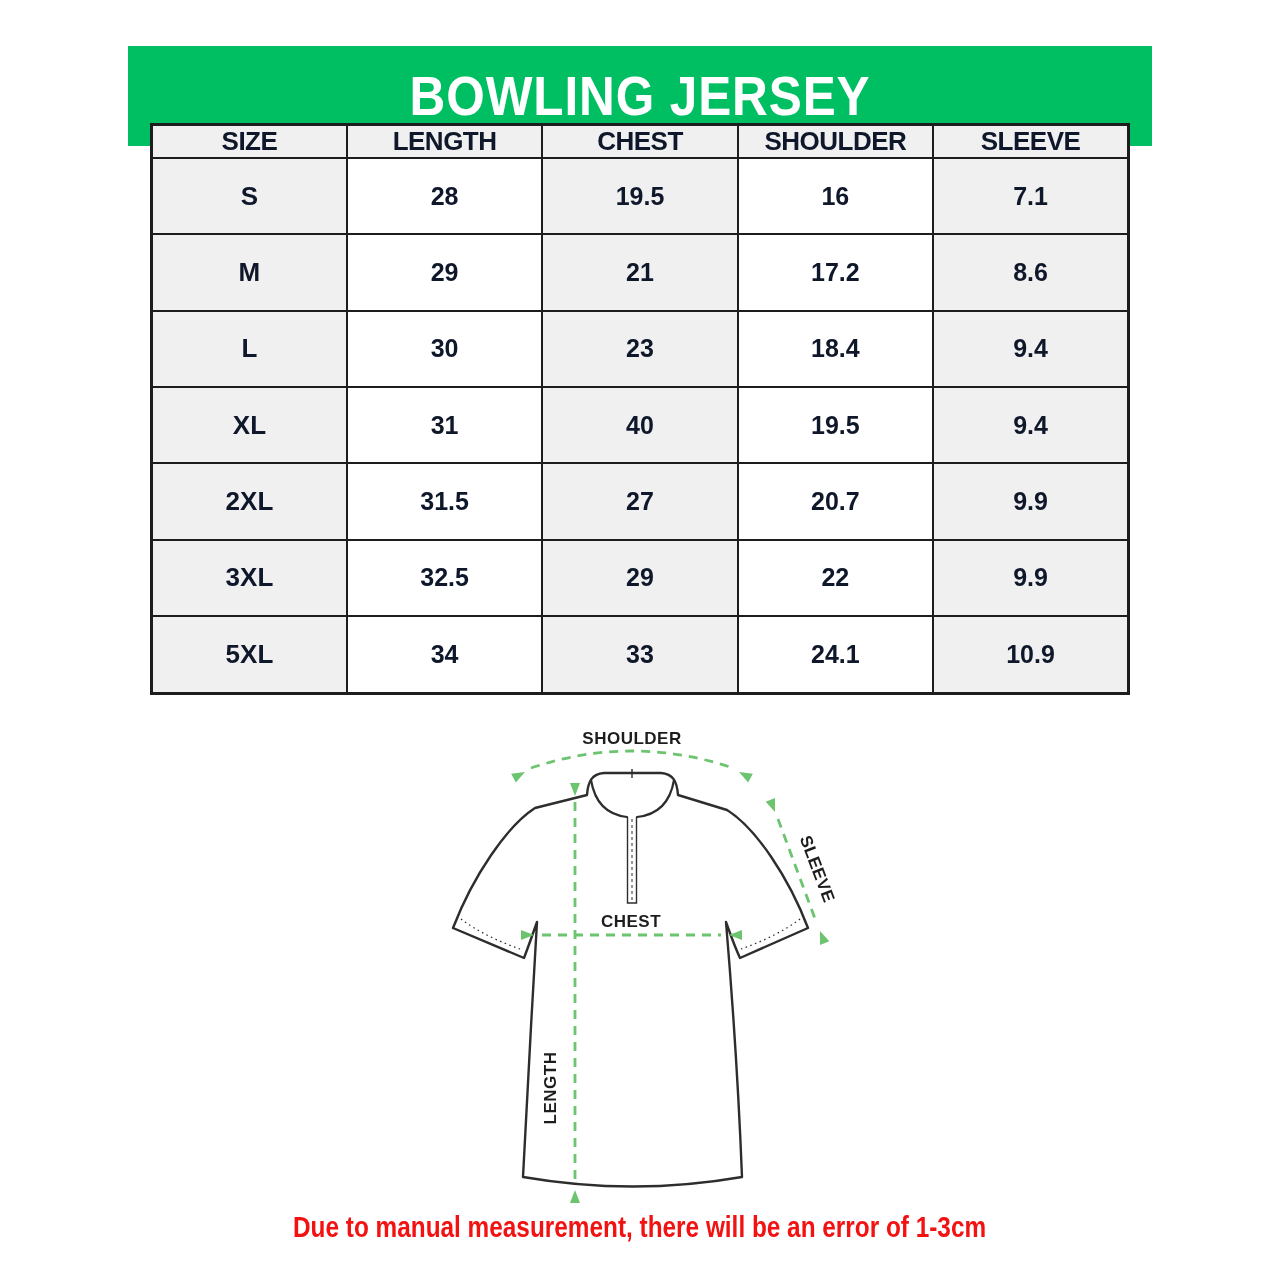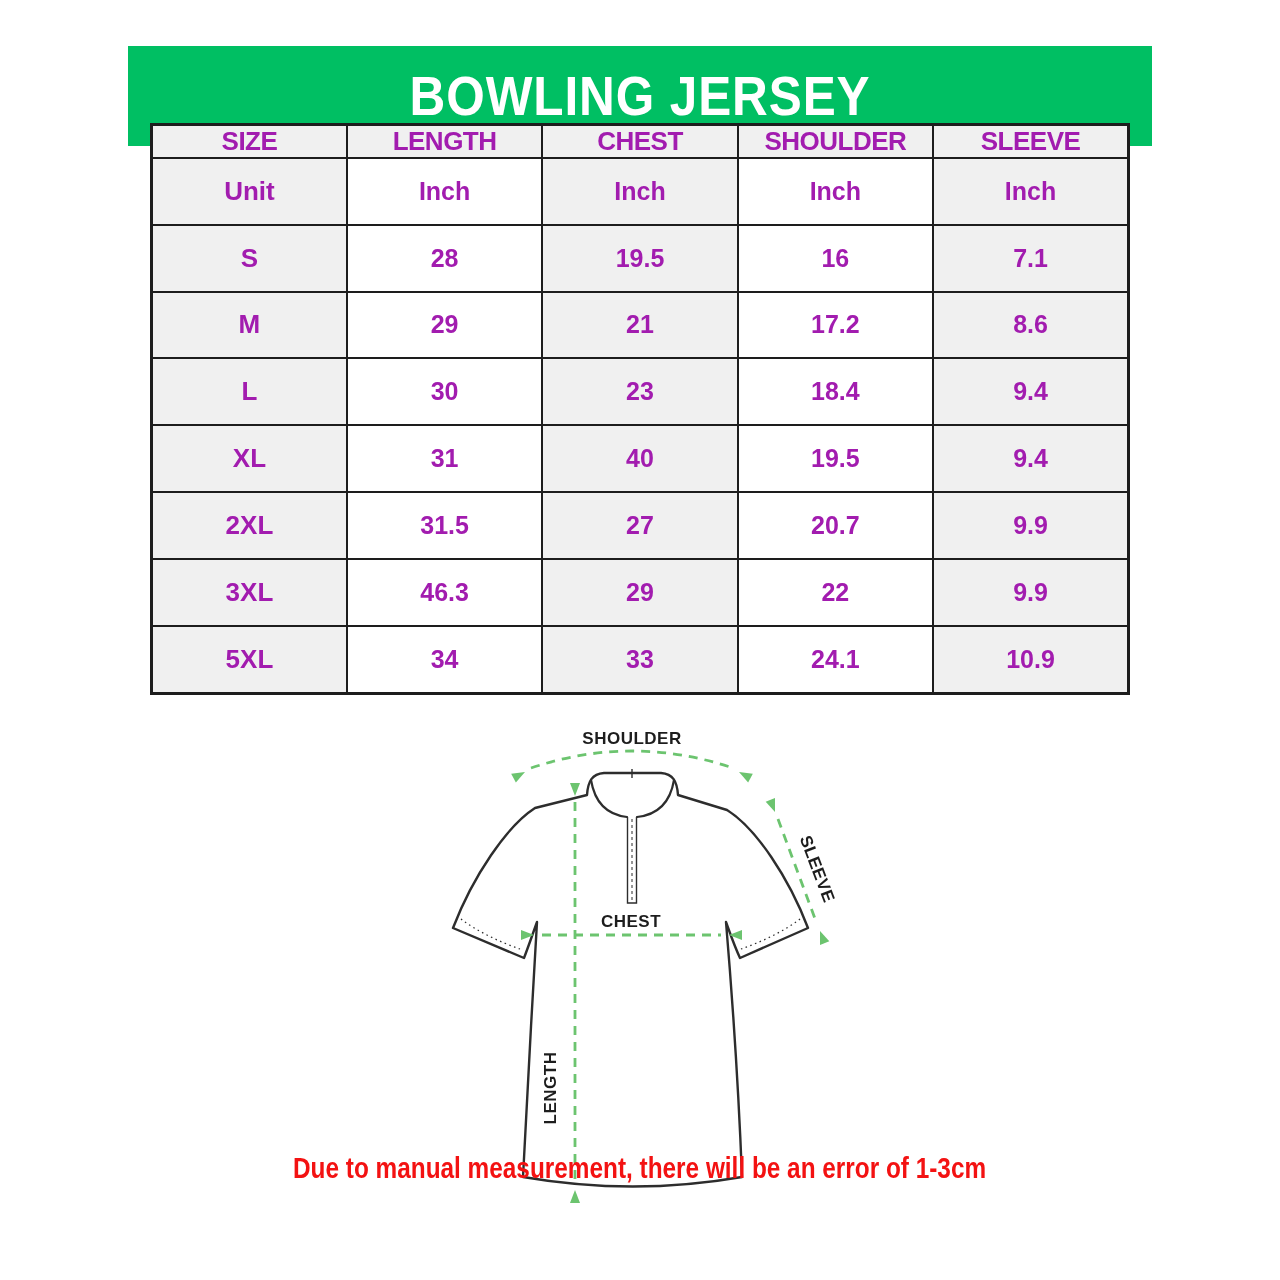--- a/index.html
+++ b/index.html
@@ -17,21 +17,21 @@
     transform:scaleX(0.9);display:inline-block;white-space:nowrap;
   }
   
   .table-wrap{position:absolute;left:150px;top:123px;}
   table.size-chart{
     border-collapse:collapse;table-layout:fixed;
     width:980px;height:572px;border:3px solid #1d1d1d;
   }
   .size-chart th,.size-chart td{
     border:2px solid #1d1d1d;text-align:center;vertical-align:middle;
-    color:#a21caf;padding:0;overflow:hidden;
+    color:#0f172a;padding:0;overflow:hidden;
   }
   .size-chart th{
     font-size:26px;font-weight:bold;background:#f0f0f0;letter-spacing:-0.5px;
   }
   .size-chart td{font-size:25px;font-weight:bold;}
   .size-chart td:nth-child(odd){background:#f0f0f0;}
   .size-chart td:nth-child(even){background:#ffffff;}
   .size-chart td.row-label{font-weight:bold;font-size:26px;}
   .size-chart tr.unit-row td{font-weight:bold;}
   
@@ -42,21 +42,21 @@
   .stitch{fill:none;stroke:#2d2d2d;stroke-width:1.3;stroke-dasharray:1.5 3.5;}
   .zip-dash{fill:none;stroke:#2d2d2d;stroke-width:1;stroke-dasharray:3 3;}
   .arrow-line{fill:none;stroke:#6cc46f;stroke-width:2.8;stroke-dasharray:9 7;}
   .arrow-head{fill:#6cc46f;stroke:none;}
   .diagram-label{
     font-family:"Liberation Sans", sans-serif;font-size:17px;font-weight:bold;
     fill:#1d1d1d;letter-spacing:0.5px;
   }
   
   .footer-note{
-    position:absolute;left:0;top:1152px;width:1280px;text-align:center;
+    position:absolute;left:0;top:1211px;width:1280px;text-align:center;
   }
   .footer-note span{
     display:inline-block;color:#f31212;font-size:29px;font-weight:bold;
     transform:scaleX(0.84);white-space:nowrap;
   }
 </style>
 </head>
 <body>
 
 <div class="banner">
@@ -68,27 +68,20 @@
     <thead>
       <tr>
         <th>SIZE</th>
         <th>LENGTH</th>
         <th>CHEST</th>
         <th>SHOULDER</th>
         <th>SLEEVE</th>
       </tr>
     </thead>
     <tbody>
-      <tr class="unit-row">
-        <td class="row-label">Unit</td>
-        <td>Inch</td>
-        <td>Inch</td>
-        <td>Inch</td>
-        <td>Inch</td>
-      </tr>
       <tr>
         <td class="row-label">S</td>
         <td>28</td>
         <td>19.5</td>
         <td>16</td>
         <td>7.1</td>
       </tr>
       <tr>
         <td class="row-label">M</td>
         <td>29</td>
@@ -112,21 +105,21 @@
       </tr>
       <tr>
         <td class="row-label">2XL</td>
         <td>31.5</td>
         <td>27</td>
         <td>20.7</td>
         <td>9.9</td>
       </tr>
       <tr>
         <td class="row-label">3XL</td>
-        <td>46.3</td>
+        <td>32.5</td>
         <td>29</td>
         <td>22</td>
         <td>9.9</td>
       </tr>
       <tr>
         <td class="row-label">5XL</td>
         <td>34</td>
         <td>33</td>
         <td>24.1</td>
         <td>10.9</td>

